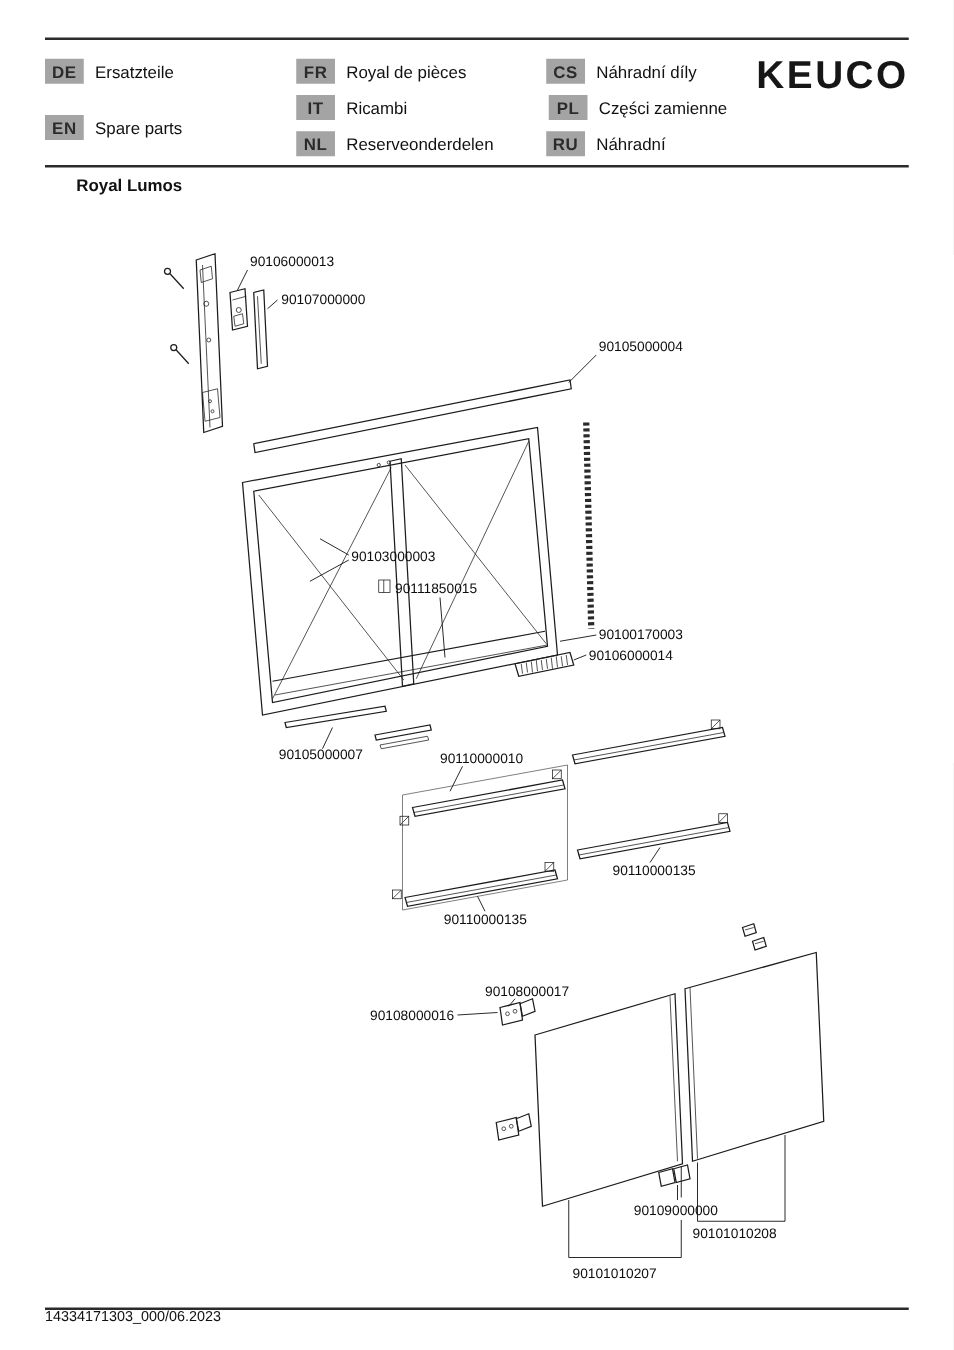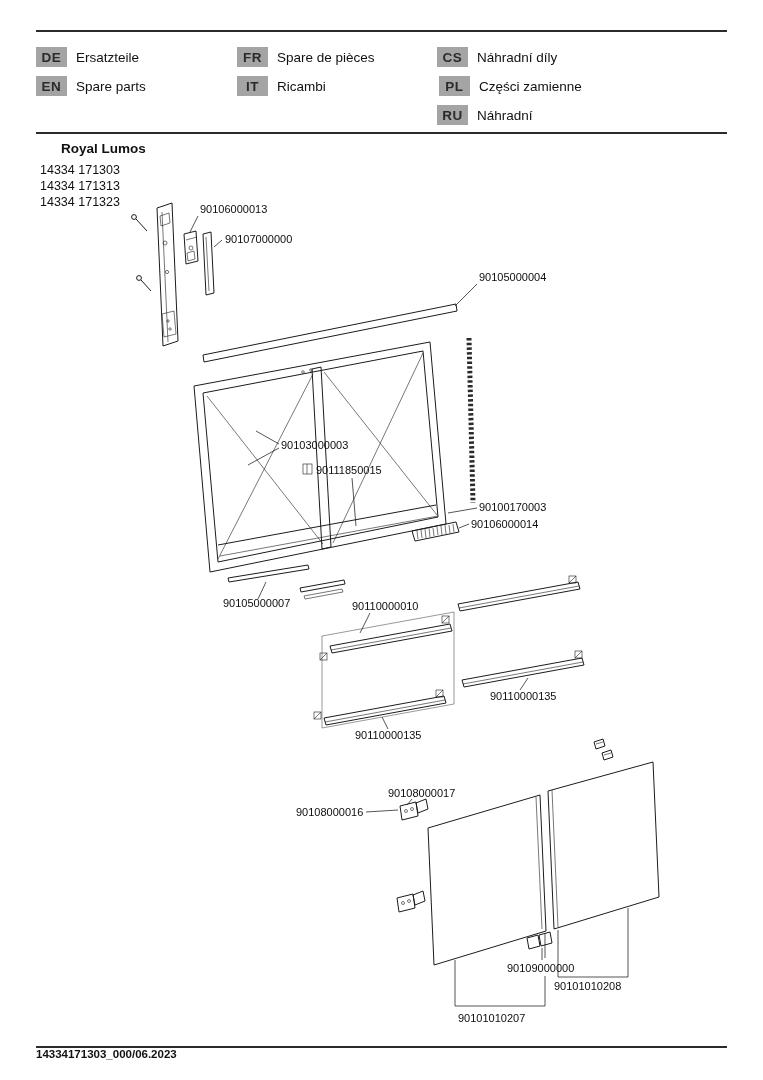--- a/index.html
+++ b/index.html
@@ -18,73 +18,73 @@
     font-weight:bold;font-size:13.5px;display:flex;align-items:center;justify-content:center;
     letter-spacing:.5px;
   }
   .legend-label{font-weight:normal;font-size:13.5px;white-space:nowrap;}
   .logo{
     position:absolute;right:36px;top:42px;font-weight:bold;font-size:31px;
     letter-spacing:2px;color:#161616;
   }
   .product-name{position:absolute;left:36px;top:141px;font-weight:bold;font-size:13.5px;padding-left:25px;}
   .product-codes{position:absolute;left:40px;top:162px;font-size:12.5px;line-height:16px;}
-  .footer-text{position:absolute;left:36px;top:1048px;font-size:11.5px;font-weight:bold;}
+  .footer-text{position:absolute;left:36px;top:1048px;font-size:11.5px;}
   svg.diagram{position:absolute;left:0;top:0;}
   svg .s{fill:none;stroke:#1c1c1c;stroke-width:1;}
   svg .t{fill:none;stroke:#1c1c1c;stroke-width:0.6;}
   svg .lead{fill:none;stroke:#1c1c1c;stroke-width:0.75;}
   svg .box{fill:none;stroke:#555;stroke-width:0.6;}
   svg text{font-family:"Liberation Sans",sans-serif;font-size:11px;fill:#0d0d0d;}
 </style>
 </head>
 <body>
 
 <div class="page">
 
   <div class="rule rule-top"></div>
 
   <div class="legend-item" style="left:36px;top:47px">
     <span class="code-badge">DE</span>
     <span class="legend-label">Ersatzteile</span>
   </div>
-  <div class="legend-item" style="left:36px;top:76px">
+  <div class="legend-item" style="left:36px;top:92px">
     <span class="code-badge">EN</span>
     <span class="legend-label">Spare parts</span>
   </div>
   <div class="legend-item" style="left:237px;top:47px">
     <span class="code-badge">FR</span>
-    <span class="legend-label">Spare de pièces</span>
+    <span class="legend-label">Royal de pièces</span>
   </div>
   <div class="legend-item" style="left:237px;top:76px">
     <span class="code-badge">IT</span>
     <span class="legend-label">Ricambi</span>
   </div>
+  <div class="legend-item" style="left:237px;top:105px">
+    <span class="code-badge">NL</span>
+    <span class="legend-label">Reserveonderdelen</span>
+  </div>
   <div class="legend-item" style="left:437px;top:47px">
     <span class="code-badge">CS</span>
     <span class="legend-label">Náhradní díly</span>
   </div>
   <div class="legend-item" style="left:439px;top:76px">
     <span class="code-badge">PL</span>
     <span class="legend-label">Części zamienne</span>
   </div>
   <div class="legend-item" style="left:437px;top:105px">
     <span class="code-badge">RU</span>
     <span class="legend-label">Náhradní</span>
   </div>
 
+  <div class="logo">KEUCO</div>
 
   <div class="rule rule-mid"></div>
 
   <div class="product-name">Royal Lumos</div>
-  <div class="product-codes">
-    <div>14334 171303</div>
-    <div>14334 171313</div>
-    <div>14334 171323</div>
-  </div>
 
   <svg class="diagram" width="763" height="1080" viewBox="0 0 763 1080">
 
     <g>
       <circle cx="134" cy="217" r="2.4" class="s"></circle>
       <line x1="136" y1="219" x2="147" y2="231" class="s"></line>
       <circle cx="139" cy="278" r="2.4" class="s"></circle>
       <line x1="141" y1="280" x2="151" y2="291" class="s"></line>
       <polygon points="157,208 172,203 178,341 163,346" class="s"></polygon>
       <line x1="162" y1="212" x2="168" y2="342" class="t"></line>

